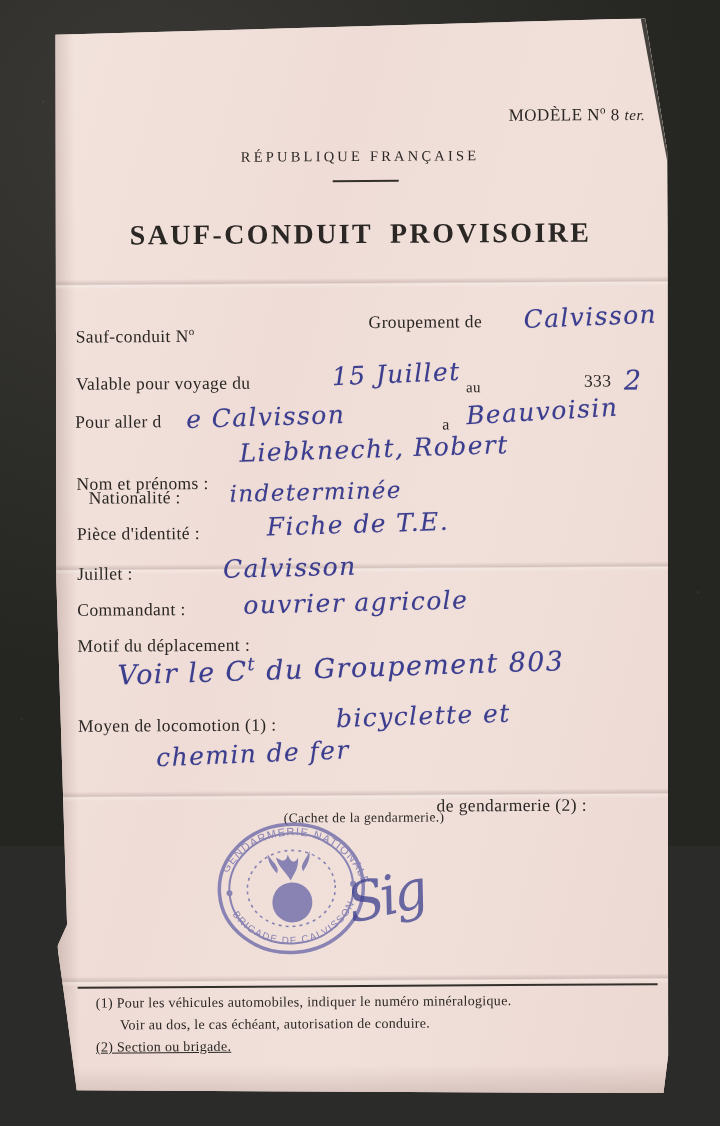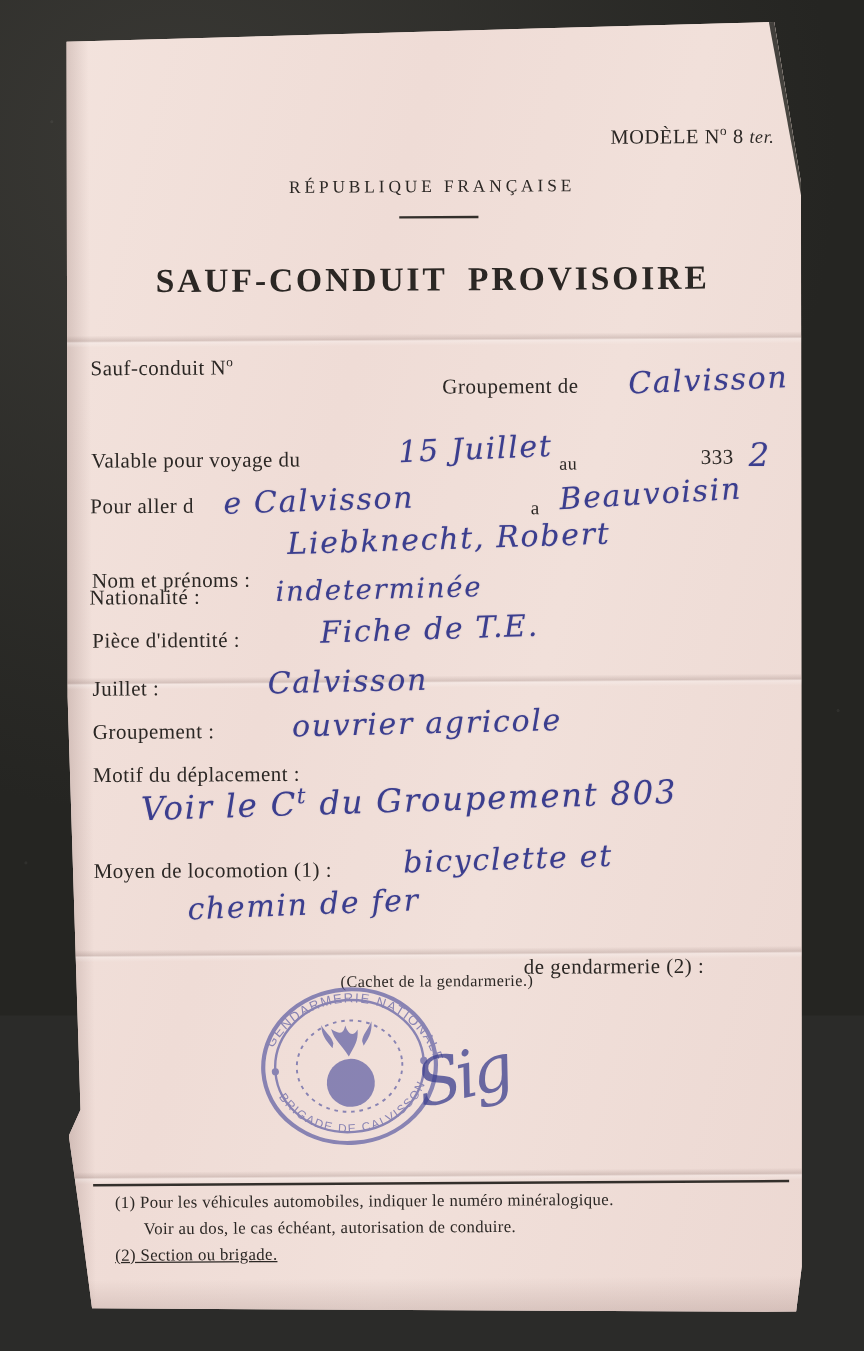--- a/index.html
+++ b/index.html
@@ -239,50 +239,50 @@
     <div class="crease c4"></div>
 
     <div id="model-no" class="printed">
       <span>MODÈLE N</span><span class="sup">o</span><span> 8 </span><span class="ter">ter.</span>
     </div>
 
     <div id="republique" class="printed">RÉPUBLIQUE FRANÇAISE</div>
     <div id="rule-small"></div>
     <div id="doc-title" class="printed">SAUF-CONDUIT PROVISOIRE</div>
 
-    <div class="label printed" style="left:22px; top:275px;">
+    <div class="label printed" style="left:22px; top:304px;">
       <span>Sauf-conduit N</span><span class="sup">o</span>
     </div>
     <div class="label printed" style="left:315px; top:292px;">Groupement de</div>
     <div class="hand" style="left:470px; top:286px; transform: rotate(-2deg);">Calvisson</div>
 
     <div class="label printed" style="left:22px; top:352px;">Valable pour   voyage  du</div>
     <div class="hand" style="left:278px; top:342px; transform: rotate(-2deg);">15 Juillet</div>
     <div class="label printed" style="left:412px; top:360px; font-size:15px;">au</div>
     <div class="label printed" style="left:530px; top:352px;">333</div>
     <div class="hand" style="left:570px; top:346px; font-size:27px;">2</div>
 
     <div class="label printed" style="left:21px; top:390px;">Pour aller d</div>
     <div class="hand" style="left:132px; top:384px; transform: rotate(-1.5deg);">e Calvisson</div>
     <div class="label printed" style="left:388px; top:396px; font-size:16px;">a</div>
     <div class="hand" style="left:412px; top:382px; transform: rotate(-3deg);">Beauvoisin</div>
 
     <div class="label printed" style="left:22px; top:452px;">Nom et prénoms :</div>
     <div class="hand" style="left:185px; top:418px; transform: rotate(-1.5deg);">Liebknecht, Robert</div>
 
-    <div class="label printed" style="left:20px; top:466px;">Nationalité :</div>
+    <div class="label printed" style="left:34px; top:466px;">Nationalité :</div>
     <div class="hand" style="left:175px; top:460px; font-size:23px; transform: rotate(-1deg);">indeterminée</div>
 
     <div class="label printed" style="left:22px; top:502px;">Pièce d'identité :</div>
     <div class="hand" style="left:212px; top:492px; transform: rotate(-1.5deg);">Fiche de T.E.</div>
 
     <div class="label printed" style="left:22px; top:542px;">Juillet :</div>
     <div class="hand" style="left:168px; top:534px; transform: rotate(-1deg);">Calvisson</div>
 
-    <div class="label printed" style="left:22px; top:578px;">Groupement :</div>
+    <div class="label printed" style="left:22px; top:578px;">Commandant :</div>
     <div class="hand" style="left:188px; top:570px; transform: rotate(-1deg);">ouvrier agricole</div>
 
     <div class="label printed" style="left:22px; top:614px;">Motif du déplacement :</div>
     <div class="hand" style="left:62px; top:636px; font-size:27px; transform: rotate(-1.5deg);">
       <span>Voir le C</span><span style="font-size:18px; vertical-align:super;">t</span><span> du Groupement 803</span>
     </div>
 
     <div class="label printed" style="left:22px; top:694px;">Moyen de locomotion (1) :</div>
     <div class="hand" style="left:280px; top:684px; transform: rotate(-1.5deg);">bicyclette et</div>
     <div class="hand" style="left:100px; top:722px; transform: rotate(-2deg);">chemin de fer</div>

